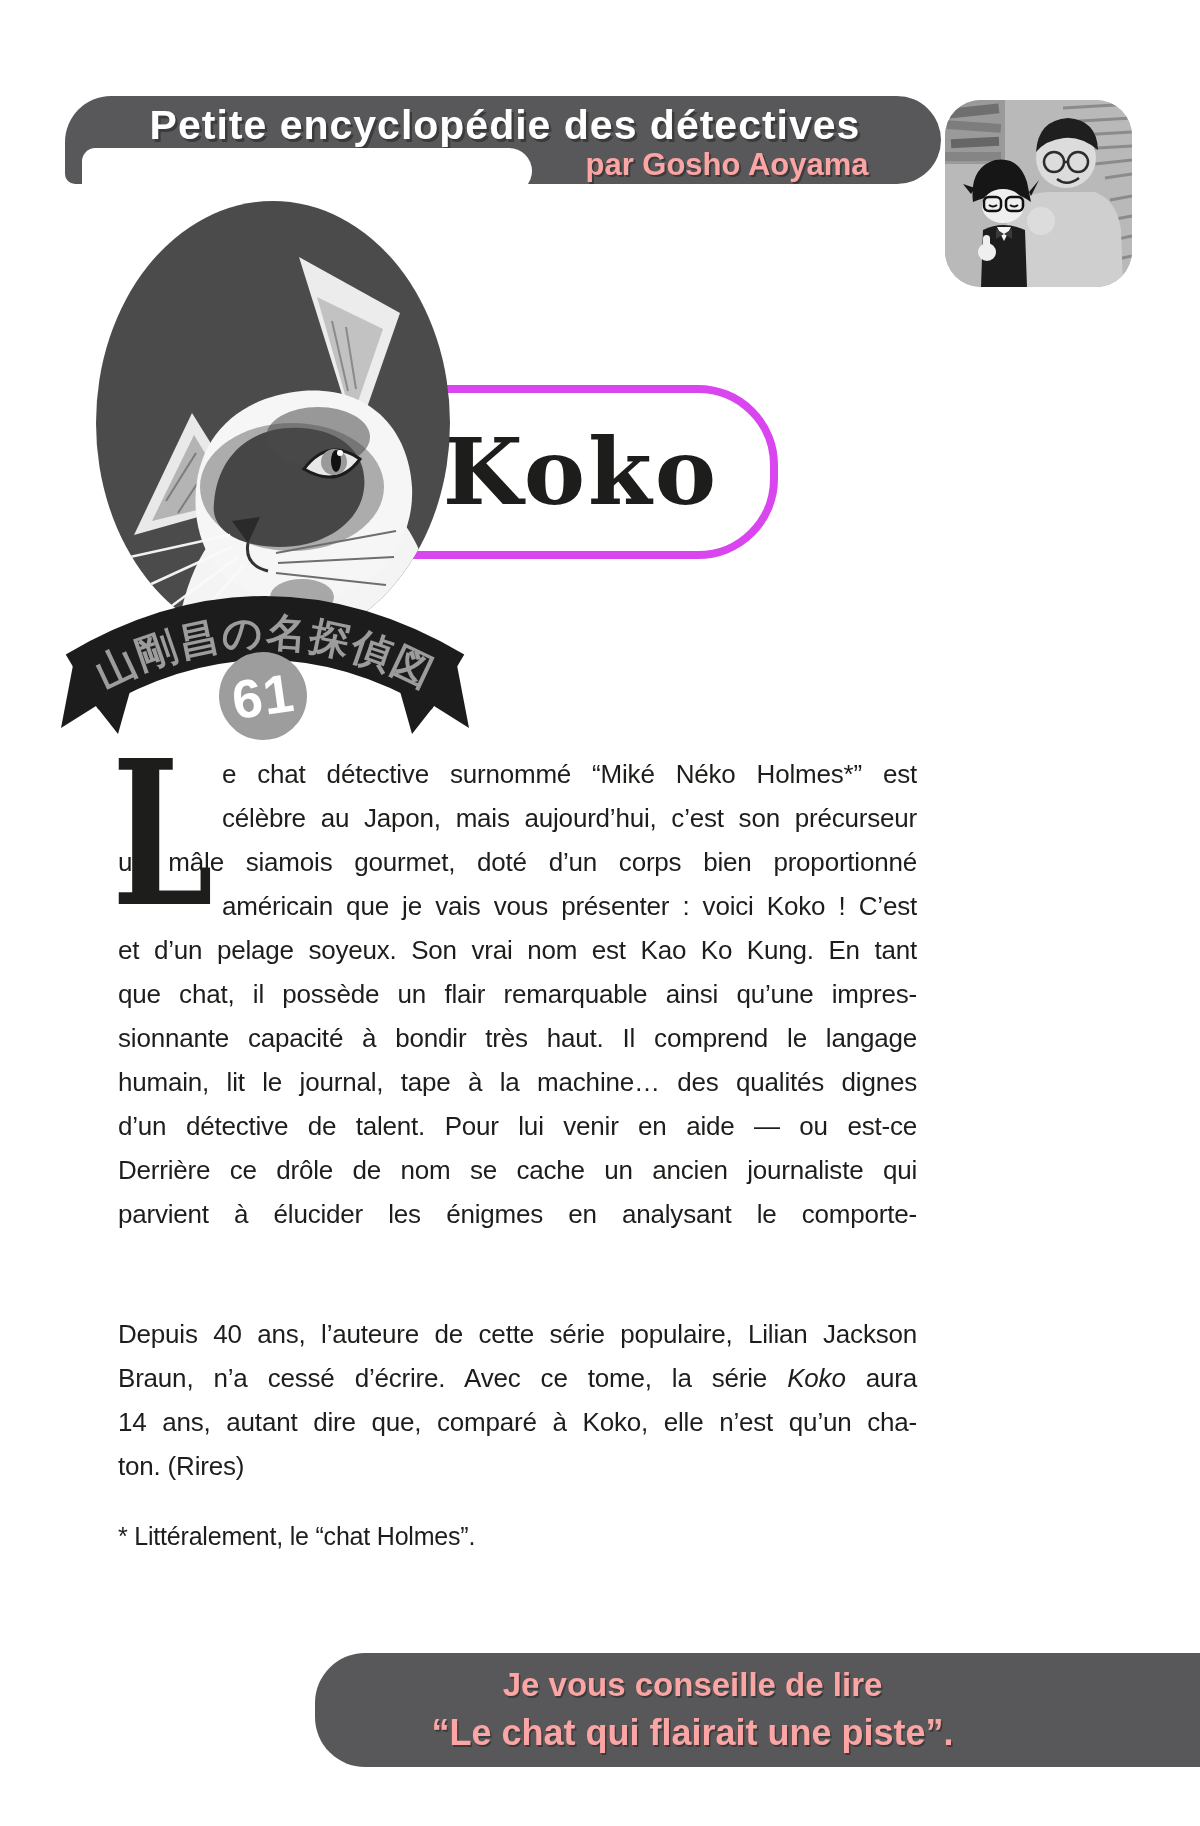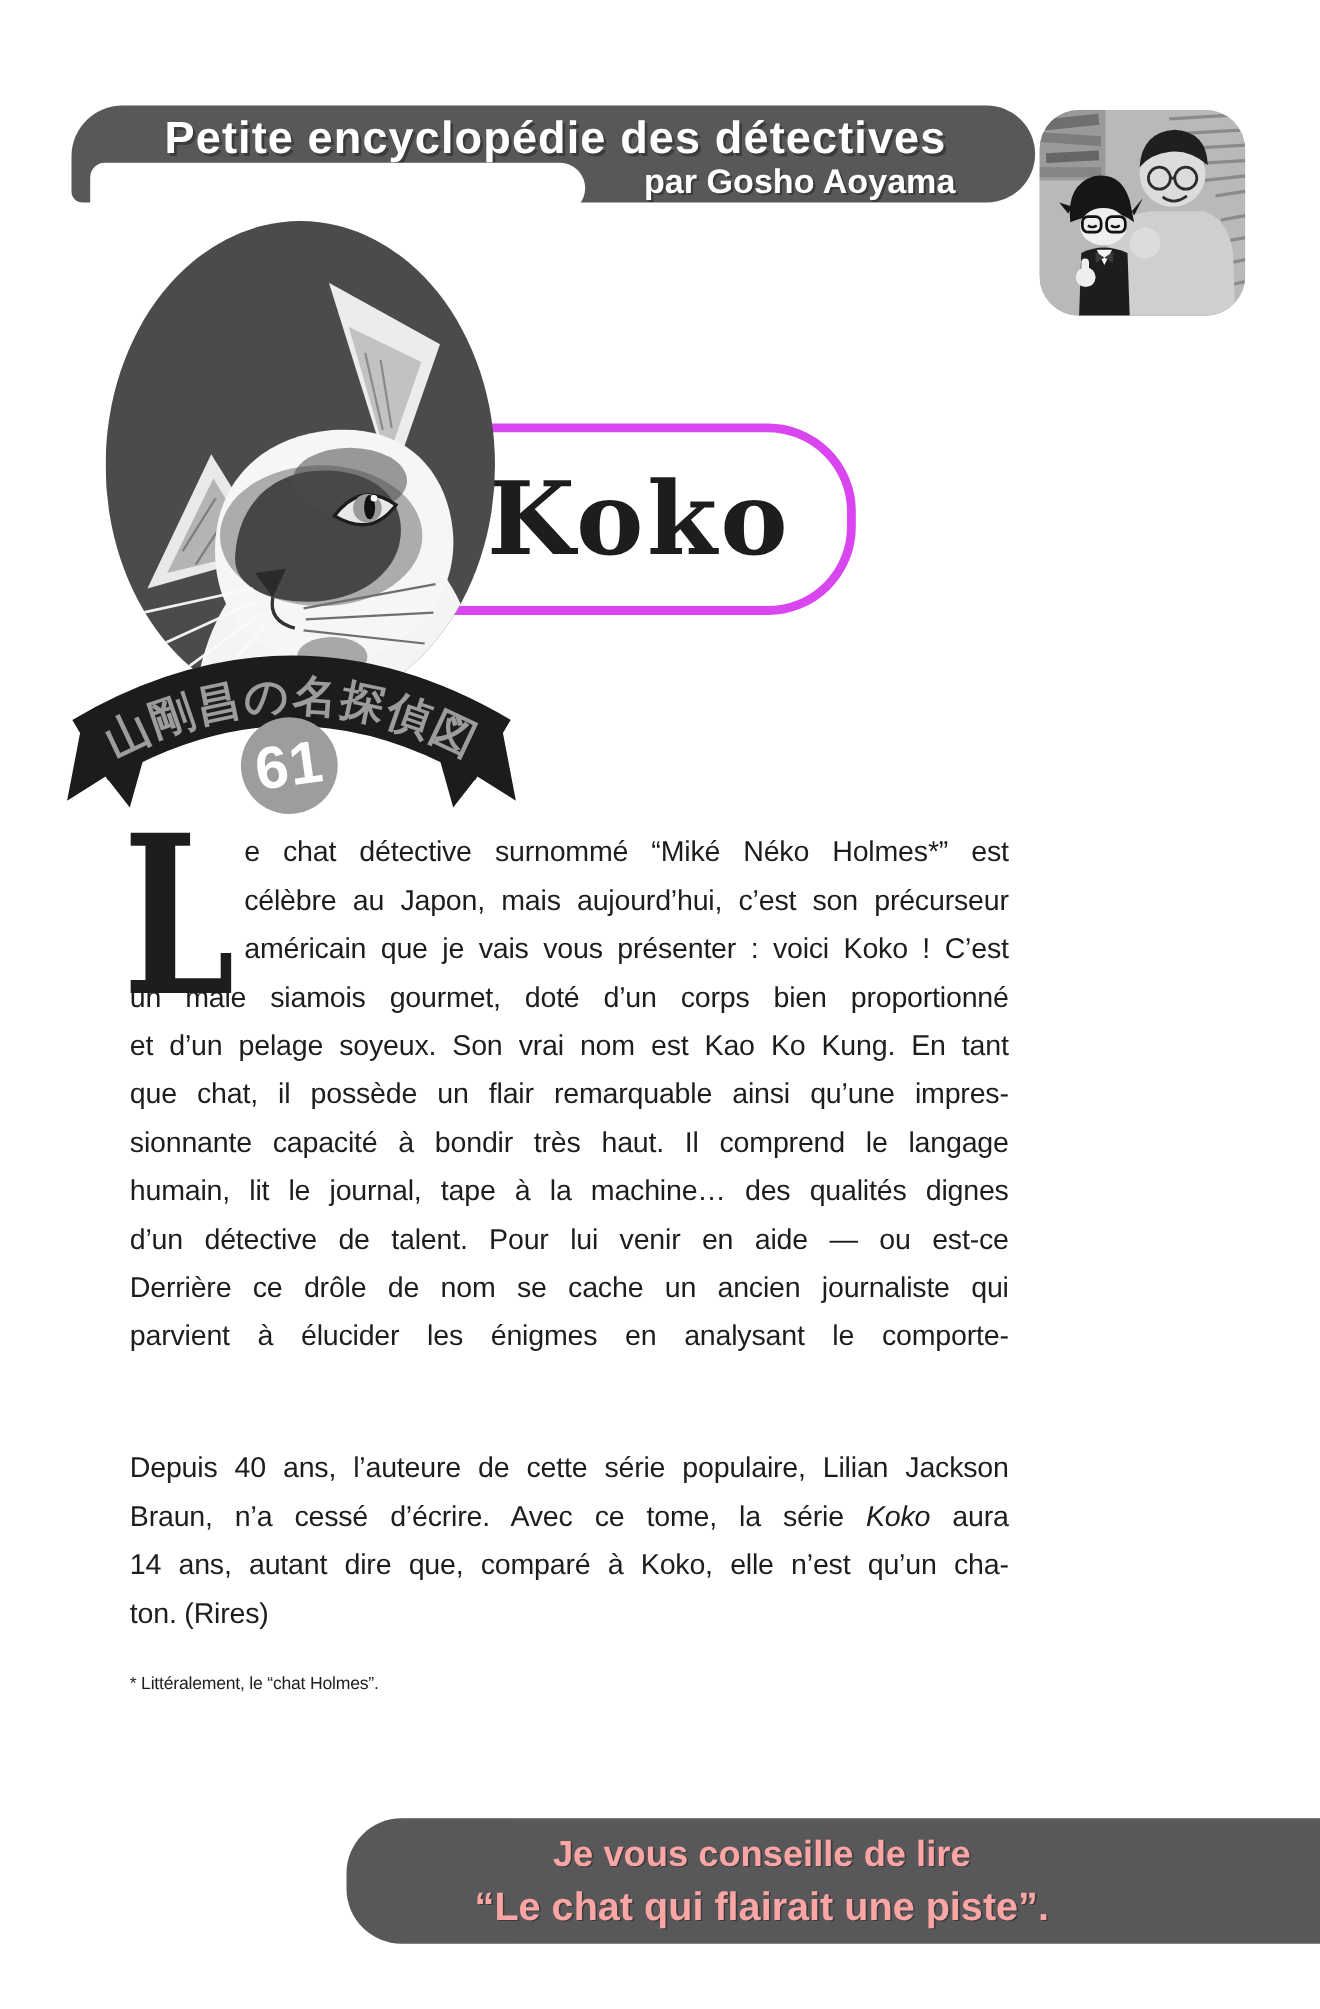--- a/index.html
+++ b/index.html
@@ -9,21 +9,21 @@
   
   .top-banner{position:absolute;left:55px;top:96px;width:876px;height:88px;
               background:#58585a;border-radius:46px 44px 44px 10px;}
   .top-banner .notch{position:absolute;left:17px;top:52px;width:450px;height:46px;
               background:#ffffff;border-radius:22px 38px 38px 6px;}
   .banner-title{position:absolute;left:20px;right:16px;top:6px;height:46px;
               text-align:center;font-size:41px;font-weight:bold;color:#ffffff;
               letter-spacing:1px;line-height:46px;
               text-shadow:2.5px 2.5px 0 #3b3b3b;}
   .banner-byline{position:absolute;left:470px;right:22px;top:50px;height:38px;
-              text-align:center;font-size:31px;font-weight:bold;color:#ffffff;
+              text-align:center;font-size:31px;font-weight:bold;color:#fca5a5;
               line-height:38px;text-shadow:2px 2px 0 #3b3b3b;}
 
   
   .author-photo{position:absolute;left:935px;top:100px;width:187px;height:187px;
               border-radius:36px;overflow:hidden;background:#b9b9b9;}
 
   
   .title-pill{position:absolute;left:300px;top:385px;width:452px;height:158px;
               background:#ffffff;border:8px solid #d946ef;
               border-radius:26px 80px 80px 26px;z-index:1;
@@ -48,21 +48,21 @@
   .article{position:absolute;left:108px;top:752px;width:799px;}
   .dropcap{position:absolute;left:-6px;top:4px;font-family:"DejaVu Serif",serif;
            font-weight:bold;font-size:200px;line-height:0.78;color:#1d1d1b;
            transform:scale(0.72,1);transform-origin:top left;}
   .line{height:44px;line-height:44px;font-size:26px;letter-spacing:-0.2px;
         text-align:justify;text-align-last:justify;white-space:nowrap;}
   .line.indent{padding-left:104px;}
   .line.short{text-align-last:left;}
   .para2{margin-top:76px;}
   .italic{font-style:italic;}
-  .footnote{margin-top:34px;font-size:16px;letter-spacing:-0.2px;}
+  .footnote{margin-top:34px;font-size:25px;letter-spacing:-0.2px;}
 
   
   .bottom-banner{position:absolute;left:305px;top:1653px;width:895px;height:114px;
               background:#58585a;border-radius:50px 0 0 50px;
               display:flex;flex-direction:column;justify-content:center;
               padding:0 0 0 0;box-sizing:border-box;}
   .bottom-banner .reco-line{width:100%;padding-right:200px;padding-left:60px;
               box-sizing:border-box;text-align:center;color:#fca5a5;font-weight:bold;
               text-shadow:1.5px 1.5px 0 #3b3b3b;}
   .reco-line.l1{font-size:33px;line-height:46px;}
@@ -204,22 +204,22 @@
     </svg>
   </div>
   <div class="number-badge">
     <span>61</span>
   </div>
 
   <div class="article">
     <div class="dropcap">L</div>
     <div class="line indent">e chat détective surnommé “Miké Néko Holmes*” est</div>
     <div class="line indent">célèbre au Japon, mais aujourd’hui, c’est son précurseur</div>
+    <div class="line">un mâle siamois gourmet, doté d’un corps bien proportionné</div>
     <div class="line indent">américain que je vais vous présenter : voici Koko ! C’est</div>
-    <div class="line">un mâle siamois gourmet, doté d’un corps bien proportionné</div>
     <div class="line">et d’un pelage soyeux. Son vrai nom est Kao Ko Kung. En tant</div>
     <div class="line">que chat, il possède un flair remarquable ainsi qu’une impres-</div>
     <div class="line">sionnante capacité à bondir très haut. Il comprend le langage</div>
     <div class="line">humain, lit le journal, tape à la machine… des qualités dignes</div>
     <div class="line">d’un détective de talent. Pour lui venir en aide — ou est-ce</div>
     <div class="line">Derrière ce drôle de nom se cache un ancien journaliste qui</div>
     <div class="line">parvient à élucider les énigmes en analysant le comporte-</div>
 
     <div class="para2">
       <div class="line">Depuis 40 ans, l’auteure de cette série populaire, Lilian Jackson</div>

